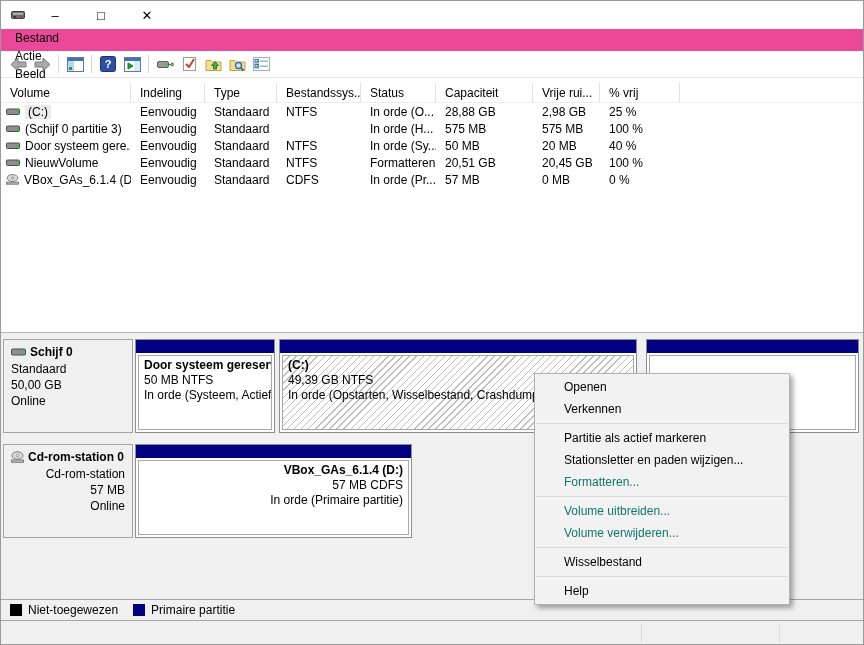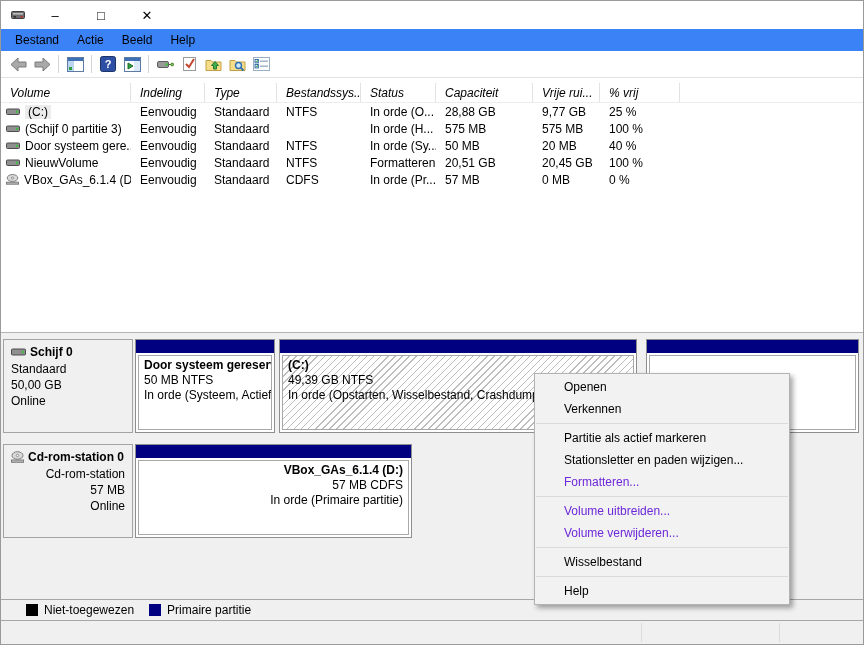--- a/index.html
+++ b/index.html
@@ -10,30 +10,30 @@
     font-size: 12px; color: #000; background: #fff; overflow: hidden;
     border: 1px solid #9a9a9a;
   }
   
   .titlebar { height: 28px; display: flex; align-items: center; background: #fff; }
   .titlebar .appicon { margin: 0 6px 0 9px; display: flex; }
   .titlebar .title { flex: 1; font-size: 12px; }
   .wincontrols { display: flex; height: 100%; }
   .wincontrols .wbtn { width: 46px; height: 100%; display: flex; align-items: center; justify-content: center; font-size: 13px; color: #000; }
   
-  .menubar { height: 22px; display: flex; align-items: center; padding-left: 5px; background: #3b82f6; }
+  .menubar { height: 22px; display: flex; align-items: flex-start; padding-left: 5px; background: #ec4899; flex-direction: column; }
   .menubar .mi { padding: 2px 9px; }
   
   .toolbar { height: 27px; display: flex; align-items: center; padding-left: 5px; background: #fff; border-bottom: 1px solid #e2e2e2; }
   .tbtn { width: 24px; height: 23px; display: flex; align-items: center; justify-content: center; }
   .tsep { width: 1px; height: 18px; background: #d4d4d4; margin: 0 4px; }
   
   .volume-pane { position: absolute; top: 78px; left: 0; right: 0; height: 253px; background: #fff; }
   .vheader { display: flex; height: 20px; margin-top: 4px; border-bottom: 1px solid #ededed; }
-  .vhcell { padding: 3px 4px 0 9px; border-right: 1px solid #e2e2e2; white-space: nowrap; overflow: hidden; font-style: italic; }
+  .vhcell { padding: 3px 4px 0 9px; border-right: 1px solid #e2e2e2; white-space: nowrap; overflow: hidden; }
   .vrow { display: flex; height: 17px; align-items: center; }
   .vcell { padding-left: 9px; white-space: nowrap; overflow: hidden; }
   .vcell.first { display: flex; align-items: center; padding-left: 5px; gap: 5px; }
   .vlabel.selected { background: #ececec; padding: 0 3px; }
   .c0 { width: 130px; } .c1 { width: 74px; } .c2 { width: 72px; } .c3 { width: 84px; }
   .c4 { width: 75px; } .c5 { width: 97px; } .c6 { width: 67px; } .c7 { width: 80px; }
   .c8 { flex: 1; border-right: none; }
   
   .graph-pane { position: absolute; top: 331px; left: 0; right: 0; bottom: 0; background: #f0f0f0; border-top: 1px solid #b4b4b4; }
   .disk-row { position: absolute; left: 2px; width: 719px; height: 94px; }
@@ -41,29 +41,29 @@
   .disk-label .dname { font-weight: bold; display: flex; align-items: center; gap: 4px; margin-bottom: 2px; }
   .disk-label .dline { line-height: 16px; }
   .partition { position: absolute; top: 0; height: 94px; border: 1px solid #8e8e8e; background: #fff; display: flex; flex-direction: column; }
   .pband { height: 13px; }
   .pbody { flex: 1; margin: 2px; border: 1px solid #a8a8a8; background: #fff; padding: 2px 5px; overflow: hidden; line-height: 15px; white-space: nowrap; }
   .pbody .pname { font-weight: bold; }
   .pbody.hatched {
     background: repeating-linear-gradient(135deg, #ffffff 0px, #ffffff 4px, #bdbdbd 4px, #bdbdbd 5px);
   }
   
-  .legend { position: absolute; left: 0; right: 0; top: 266px; height: 22px; border-top: 1px solid #a6a6a6; border-bottom: 1px solid #a6a6a6; background: #f0f0f0; display: flex; align-items: center; padding-left: 25px; gap: 15px; }
+  .legend { position: absolute; left: 0; right: 0; top: 266px; height: 22px; border-top: 1px solid #a6a6a6; border-bottom: 1px solid #a6a6a6; background: #f0f0f0; display: flex; align-items: center; padding-left: 9px; gap: 15px; }
   .legend .litem { display: flex; align-items: center; gap: 6px; }
   .legend .lsq { width: 12px; height: 12px; display: inline-block; }
   .bottomstrip { position: absolute; left: 0; right: 0; top: 288px; bottom: 0; background: #f0f0f0; }
   .bottomstrip .tick { position: absolute; top: 2px; bottom: 2px; width: 1px; background: #dcdcdc; }
   
   .context-menu { position: absolute; left: 533px; top: 372px; width: 256px; background: #f2f2f2; border: 1px solid #b3b3b3; padding: 2px 0; box-shadow: 3px 3px 5px rgba(0,0,0,0.35); z-index: 50; }
   .mitem { height: 22px; line-height: 22px; padding-left: 29px; white-space: nowrap; }
-  .mitem.disabled { color: #6d28d9; }
+  .mitem.disabled { color: #0f766e; }
   .mitem.highlight { background: #a9d7f2; }
   .msep { border-top: 1px solid #dadada; margin: 3px 1px; }
   svg { display: block; }
 </style>
 </head>
 <body>
 
 <div class="window">
 
   <div class="titlebar">
@@ -186,21 +186,21 @@
                 <rect x="10" y="2.8" width="2" height="2" fill="#35c13a"></rect>
               </svg>
             </span>
             <span class="vlabel selected">(C:)</span>
           </div>
           <div class="vcell c1">Eenvoudig</div>
           <div class="vcell c2">Standaard</div>
           <div class="vcell c3">NTFS</div>
           <div class="vcell c4">In orde (O...</div>
           <div class="vcell c5">28,88 GB</div>
-          <div class="vcell c6">9,77 GB</div>
+          <div class="vcell c6">2,98 GB</div>
           <div class="vcell c7">25 %</div>
           <div class="vcell c8"></div>
         </div>
         <div class="vrow">
           <div class="vcell c0 first">
             <span>
               <svg width="14" height="8" viewBox="0 0 14 8">
                 <rect x="0.5" y="1" width="13" height="5.5" rx="1" fill="#8f8f8f" stroke="#4c4c4c"></rect>
                 <rect x="10" y="2.8" width="2" height="2" fill="#35c13a"></rect>
               </svg>

